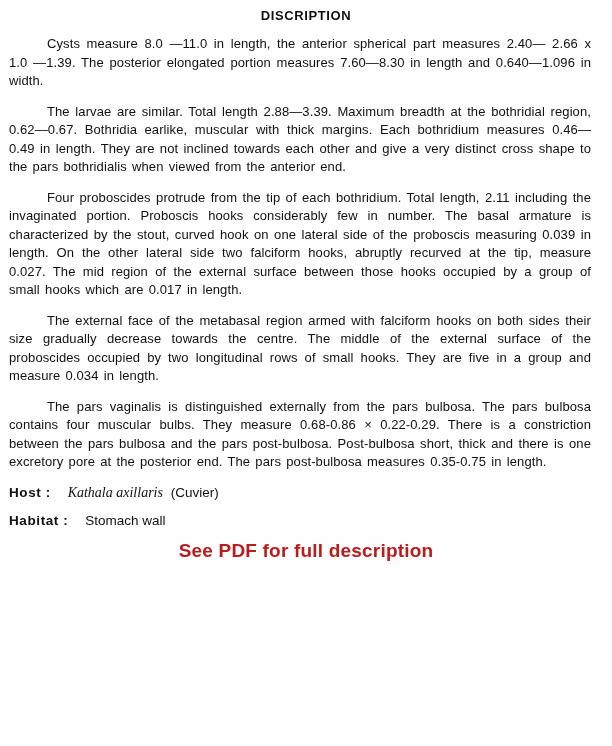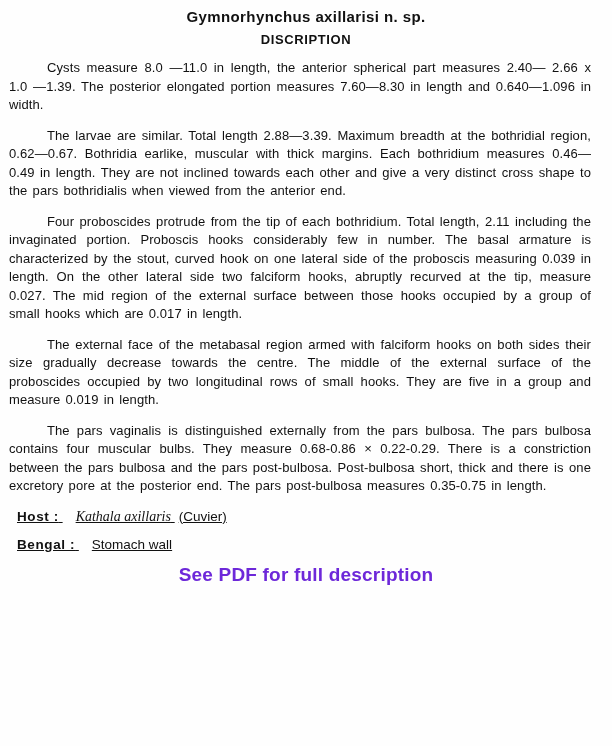--- a/index.html
+++ b/index.html
@@ -45,24 +45,23 @@
     line-height: 18.5px;
     text-align: justify;
     text-indent: 38px;
     word-spacing: 1.5px;
     letter-spacing: 0.1px;
   }
   .details {
     margin-top: 4px;
   }
   .detail-row {
-    margin: 0 0 11px 8px;
+    margin: 0 0 11px 0;
     font-size: 13.5px;
     line-height: 17px;
-    text-decoration: underline;
   }
   .detail-label {
     font-weight: bold;
     letter-spacing: 0.6px;
   }
   .detail-value {
     margin-left: 13px;
   }
   .species {
     margin-left: 13px;
@@ -71,52 +70,51 @@
     font-size: 14px;
   }
   .authority {
     margin-left: 4px;
   }
   .footer-note {
     margin-top: 6px;
     text-align: center;
     font-size: 19px;
     font-weight: bold;
-    color: #6d28d9;
+    color: #b91c1c;
     letter-spacing: 0.2px;
   }
 </style>
 </head>
 <body>
 
 <div class="page">
 
-  <h1 class="title">Gymnorhynchus axillarisi n. sp.</h1>
 
 
   <div class="section-heading">DISCRIPTION</div>
 
   <p class="body-par">Cysts measure 8.0 —11.0 in length,  the anterior spherical  part measures  2.40— 2.66 x 1.0 —1.39.   The posterior elongated portion measures 7.60—8.30 in length and  0.640—1.096 in width.</p>
 
   <p class="body-par">The larvae are similar.   Total length 2.88—3.39.   Maximum breadth  at  the bothridial region, 0.62—0.67.  Bothridia earlike, muscular with thick margins.   Each bothridium measures 0.46—0.49 in length.  They are not inclined towards each other and give a very distinct cross shape to the pars bothridialis when viewed from the anterior end.</p>
 
   <p class="body-par">Four proboscides protrude from the tip of each bothridium.  Total length, 2.11 including the invaginated portion.  Proboscis hooks considerably few in number.  The basal armature is characterized by the stout, curved hook on one lateral side of the proboscis measuring 0.039 in length.   On the other lateral side two falciform hooks, abruptly recurved at the tip, measure 0.027.   The mid region of the external surface between those hooks occupied by a group of small hooks which are 0.017 in length.</p>
 
 
-  <p class="body-par">The external face of the metabasal region armed with falciform hooks on both sides their size gradually decrease towards the centre.  The middle of the external surface of the proboscides occupied by two longitudinal rows of small hooks.   They are five in a group and measure 0.019 in length.</p>
+  <p class="body-par">The external face of the metabasal region armed with falciform hooks on both sides their size gradually decrease towards the centre.  The middle of the external surface of the proboscides occupied by two longitudinal rows of small hooks.   They are five in a group and measure 0.034 in length.</p>
 
   <p class="body-par">The pars vaginalis is distinguished externally from the pars bulbosa.   The pars bulbosa contains four muscular bulbs.   They measure 0.68-0.86 × 0.22-0.29.   There is a constriction between the pars bulbosa and the pars post-bulbosa.   Post-bulbosa short, thick and there is one excretory pore at the posterior end.  The pars post-bulbosa measures 0.35-0.75 in length.</p>
 
   <div class="details">
     <div class="detail-row">
       <span class="detail-label">Host :</span>
       <span class="species">Kathala axillaris</span>
       <span class="authority">(Cuvier)</span>
     </div>
     <div class="detail-row">
-      <span class="detail-label">Bengal :</span>
+      <span class="detail-label">Habitat :</span>
       <span class="detail-value">Stomach wall</span>
     </div>
   </div>
 
   <div class="footer-note">See PDF for full description</div>
 
 </div>
 
 </body></html>

